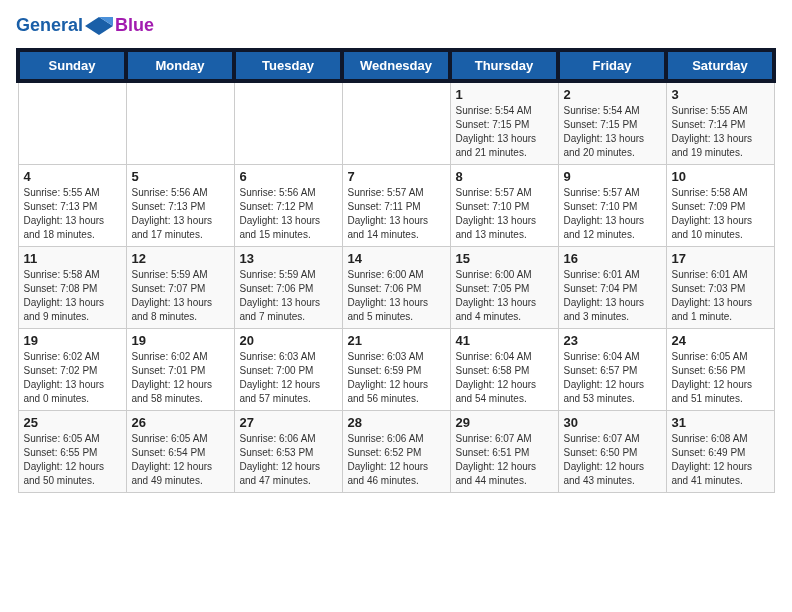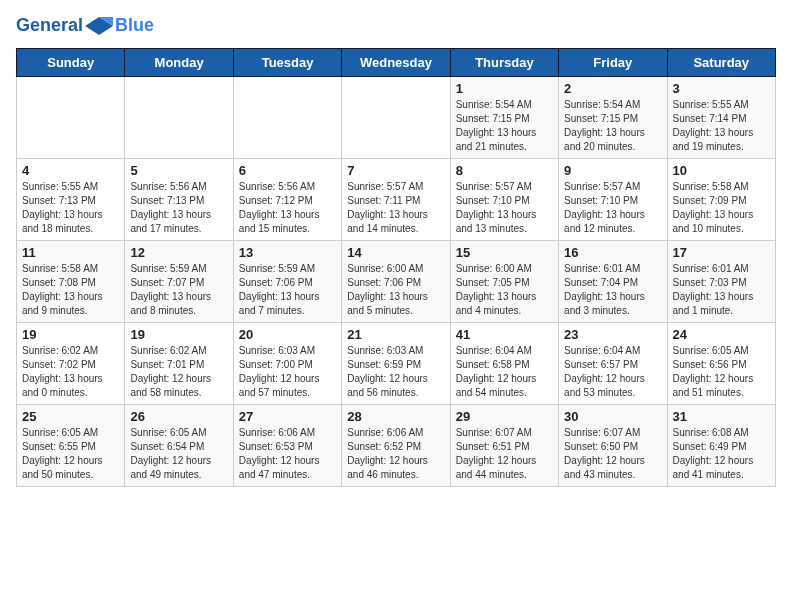--- a/index.html
+++ b/index.html
@@ -40,21 +40,21 @@
       border-collapse: collapse;
       font-size: 11px;
     }
     .calendar thead tr th {
       background: #1a5fa8;
       color: #fff;
       text-align: center;
       padding: 6px 4px;
       font-size: 13px;
       font-weight: bold;
-      border: 1px solid #0f172a;
+      border: 4px solid #0f172a;
     }
     .calendar tbody tr td {
       border: 1px solid #ccc;
       vertical-align: top;
       padding: 4px 5px;
       min-height: 80px;
       width: 108px;
       background: #fff;
     }
     .calendar tbody tr:nth-child(odd) td {
@@ -84,21 +84,21 @@
     <div class="logo-row">
       <span class="logo-text">
         <span>General</span>
       </span>
       <svg width="28" height="18" viewBox="0 0 28 18" style="margin-left:2px">
         <polygon points="0,9 14,0 28,9 14,18" fill="#1a5fa8"></polygon>
         <polygon points="14,0 28,9 28,0" fill="#4a90d9"></polygon>
       </svg>
     </div>
     <div style="margin-left:2px">
-      <span class="logo-text" style="color:#3b82f6;font-size:18px;font-weight:bold;">Blue</span>
+      <span class="logo-text" style="color:#a21caf;font-size:18px;font-weight:bold;">Blue</span>
     </div>
   </div>
 </div>
 
 <table class="calendar">
   <thead>
     <tr>
     <th>Sunday</th>
         <th>Monday</th>
         <th>Tuesday</th>

